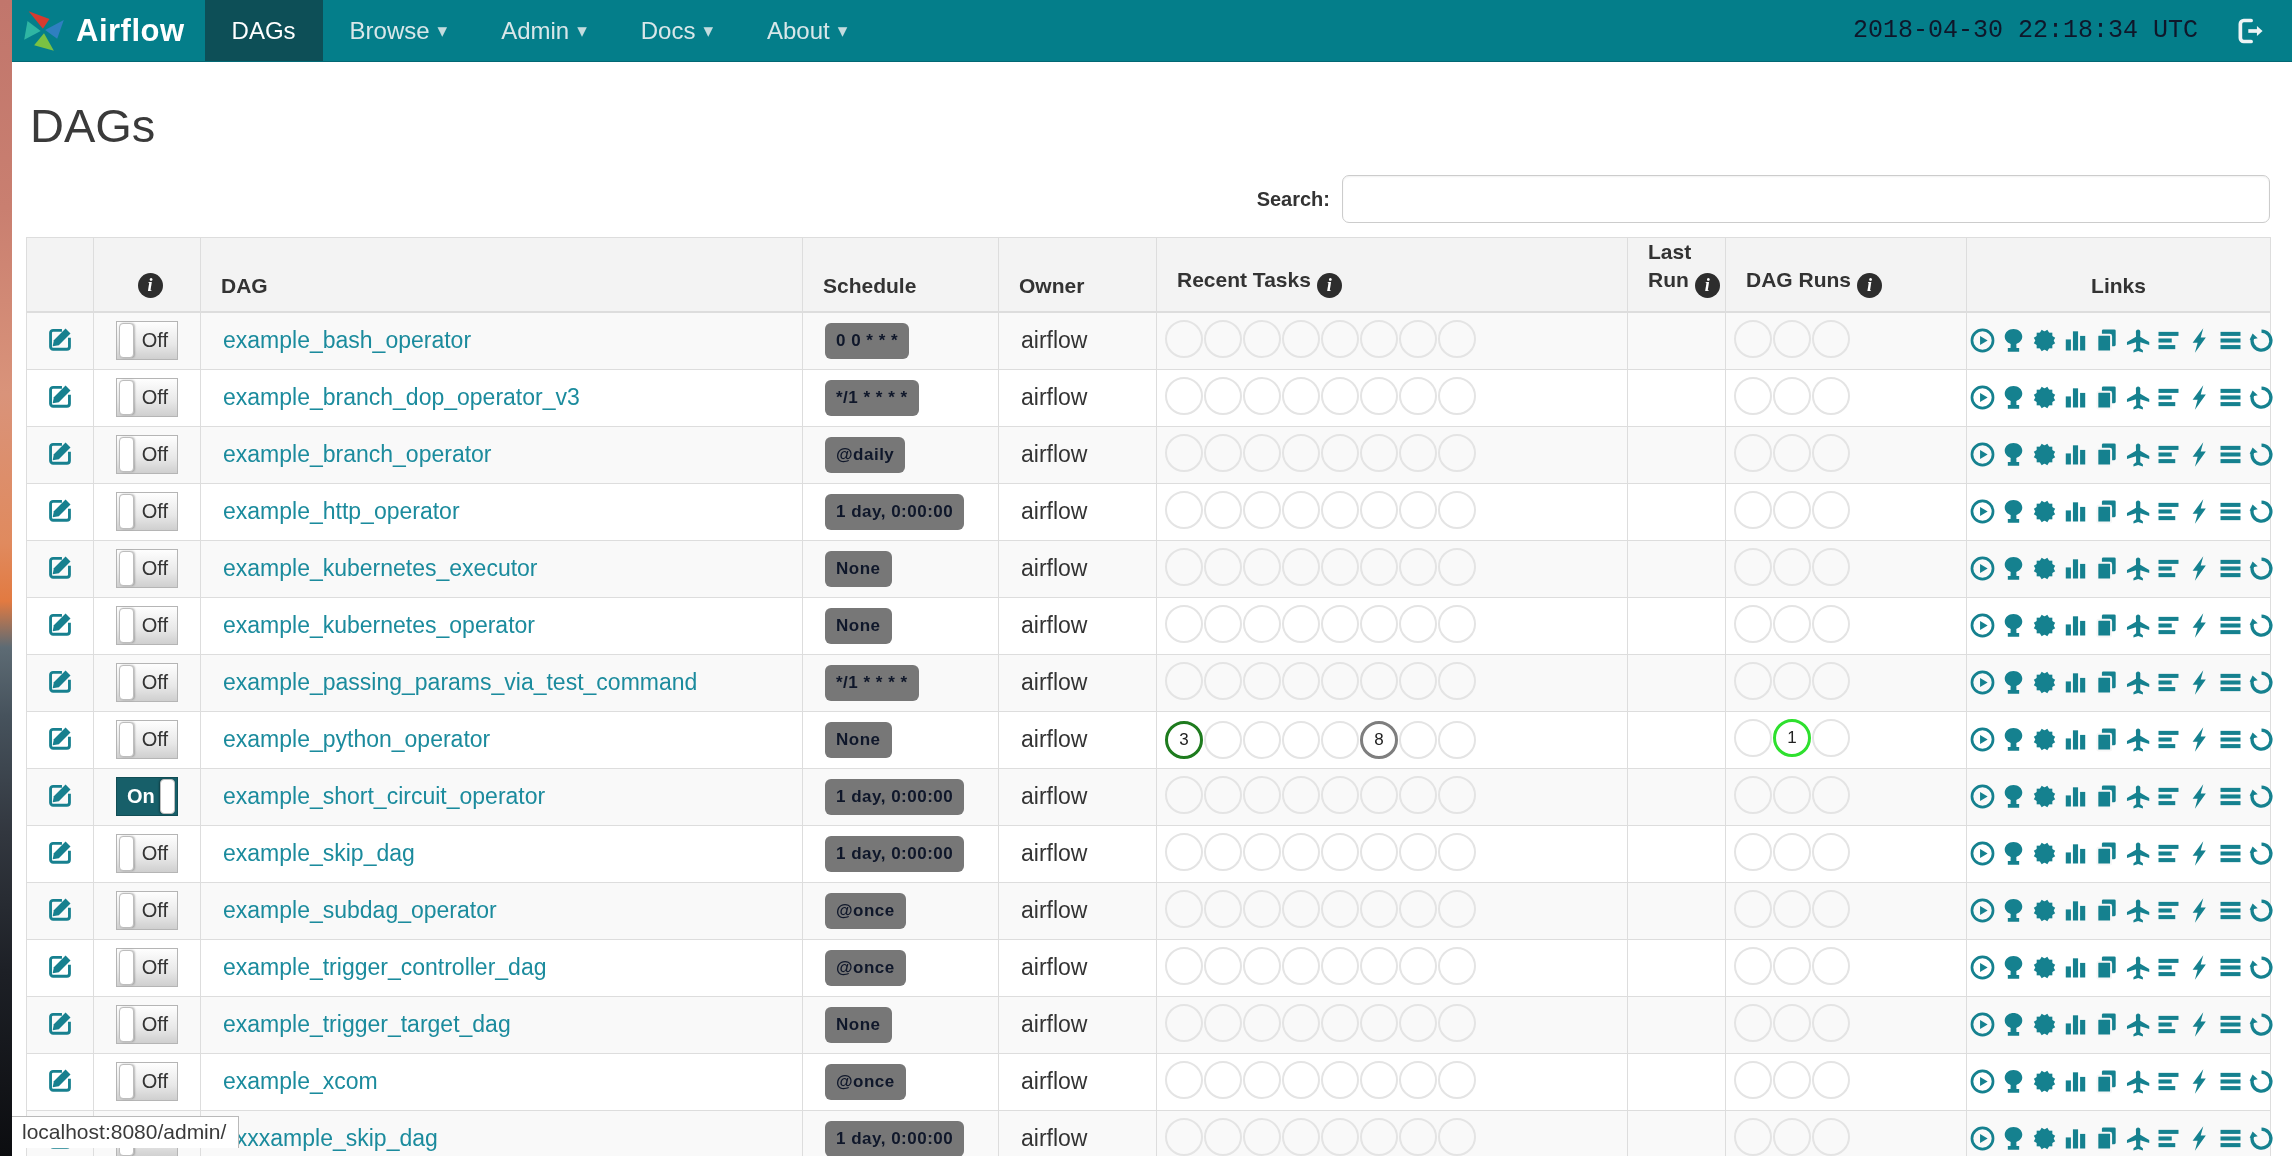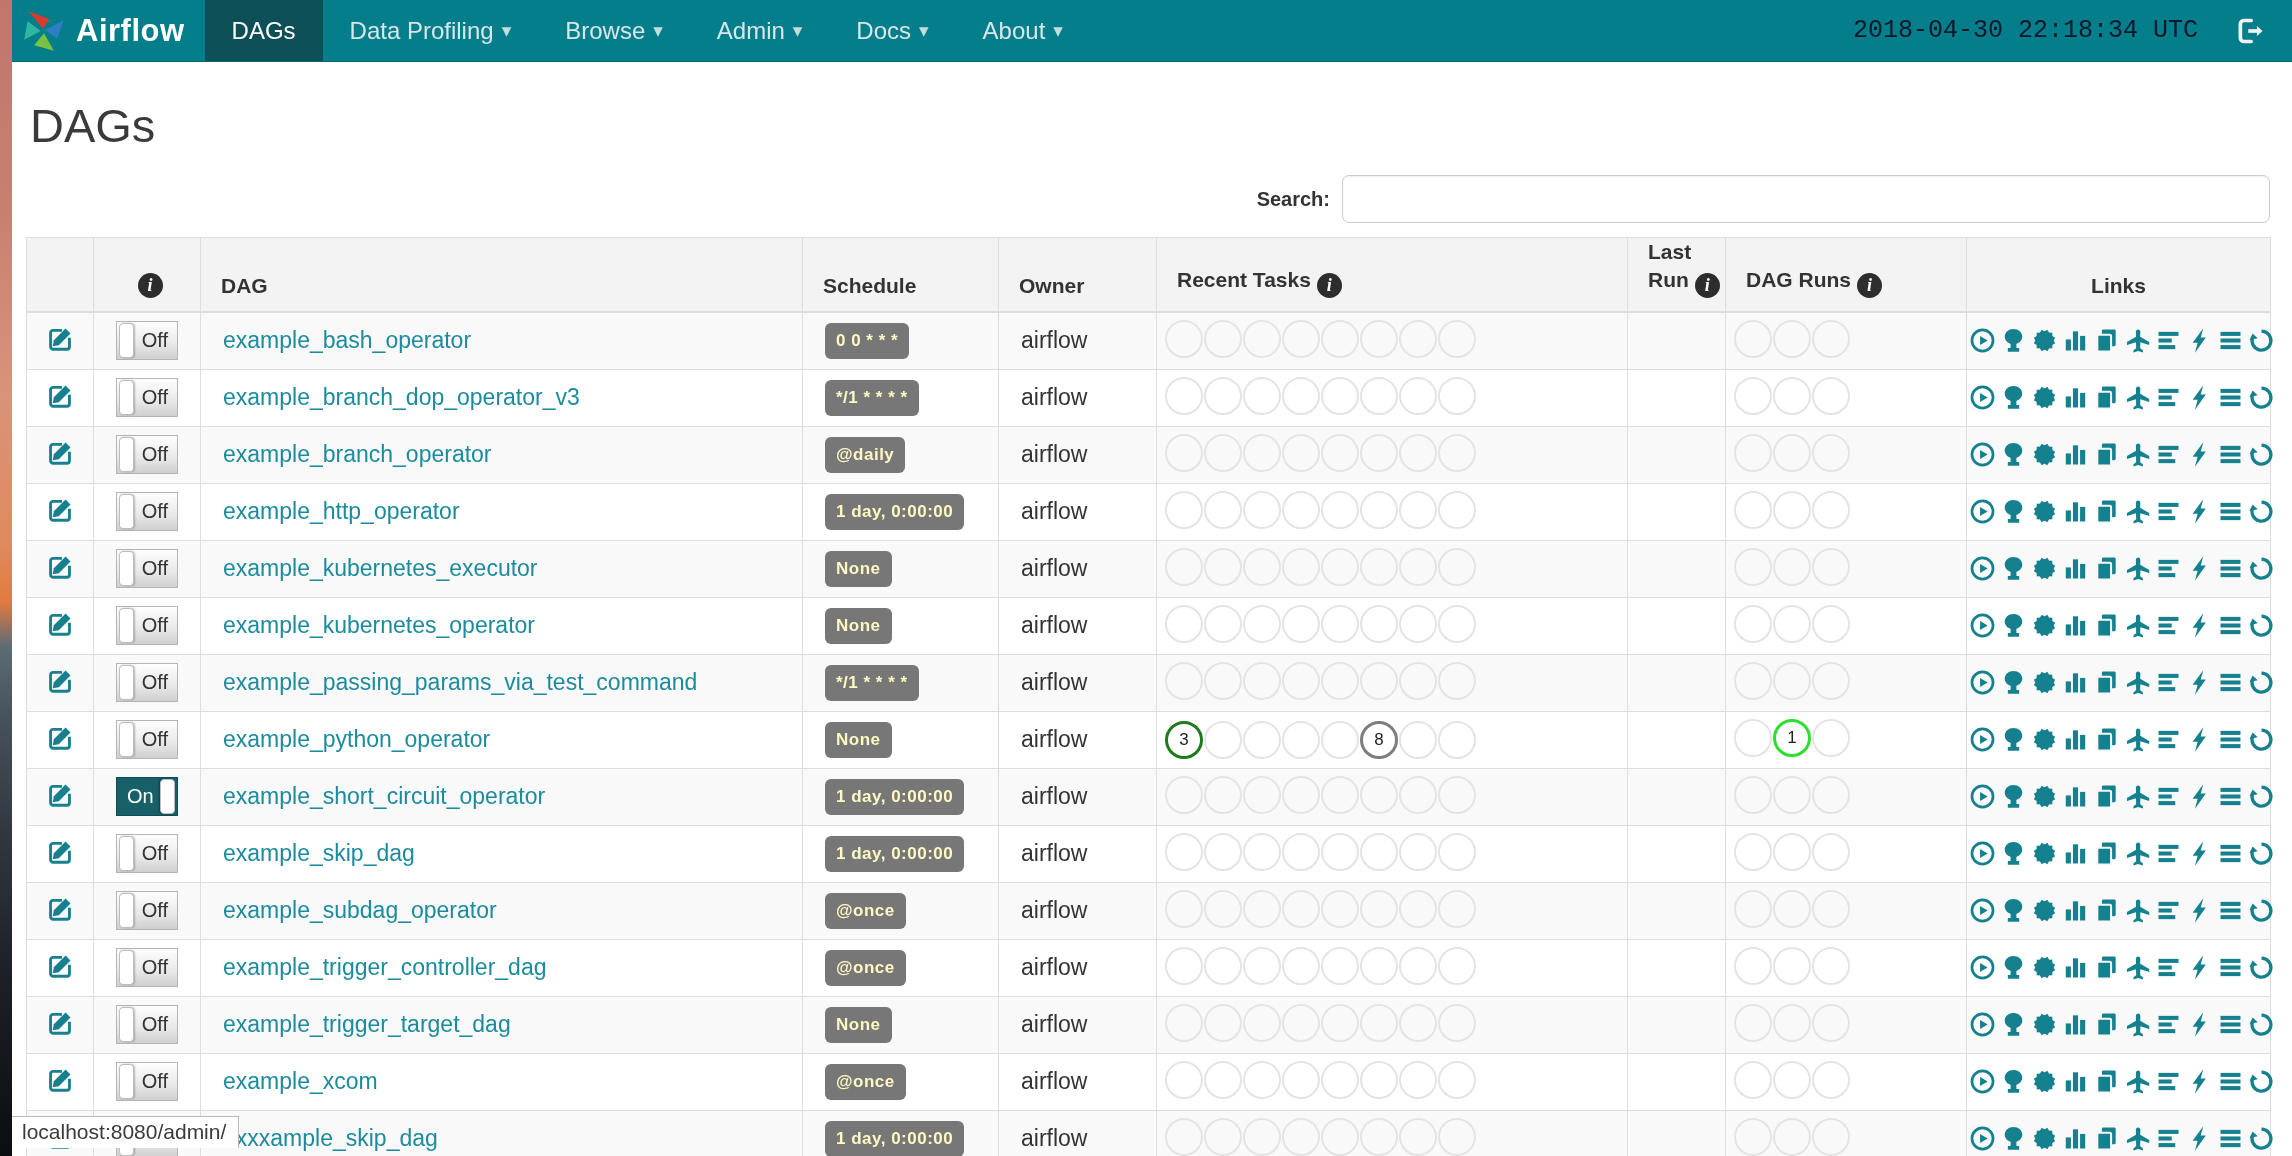--- a/index.html
+++ b/index.html
@@ -63,27 +63,27 @@
   .c-toggle { text-align:center; }
   .toggle { position:relative; display:inline-flex; width:62px; height:39px;
             border:1px solid #b5b5b5; border-radius:0; cursor:pointer;
             align-items:center; justify-content:flex-end;
             background:linear-gradient(180deg,#fefefe 0%,#e8e8e8 60%,#cfcfcf 100%); }
   .toggle .tlabel { font-size:20px; color:#333; margin-right:9px; }
   .toggle .knob { position:absolute; left:2px; top:1px; width:15px; height:35px;
                   background:#fff; border:1px solid #bdbdbd; border-radius:4px;
                   box-shadow:1px 0 2px rgba(0,0,0,.25); }
   .toggle.on { background:#175f69; border-color:#114d55; justify-content:flex-start; }
-  .toggle.on .tlabel { color:#fff; font-weight:normal; margin:0 0 0 10px; }
+  .toggle.on .tlabel { color:#fff; font-weight:bold; margin:0 0 0 10px; }
   .toggle.on .knob { left:auto; right:2px; box-shadow:-1px 0 2px rgba(0,0,0,.35); }
 
   .c-dag { padding-left:22px; }
   .dag-link { font-size:23px; color:#1b8b9d; text-decoration:none; cursor:pointer; }
   .c-sched { padding-left:22px; }
-  .badge { display:inline-block; background:#777; color:#fef9c3; font-size:17px; font-weight:bold;
+  .badge { display:inline-block; background:#777; color:#0f172a; font-size:17px; font-weight:bold;
            padding:8px 11px; border-radius:6px; letter-spacing:.5px; cursor:default; }
   .c-owner { padding-left:22px; font-size:23px; color:#333; }
 
   .circles { display:inline-flex; padding-left:8px; }
   .circle { width:38px; height:38px; border:2px solid #e4e4e4; border-radius:50%;
             margin-right:1px; display:inline-flex; align-items:center; justify-content:center;
             font-size:17px; color:#222; background:transparent; cursor:pointer; }
   .circle.marked { border-width:3px; }
 
   .c-links { text-align:center; white-space:nowrap; }
@@ -171,23 +171,20 @@
         <polygon points="19,18 6,2 25,9" fill="#d63b2f"></polygon>
         <polygon points="21,19 38,10 32,27" fill="#2f7fc0"></polygon>
         <polygon points="20,22 29,38 11,33" fill="#7ac143"></polygon>
         <polygon points="17,20 2,28 5,11" fill="#2fb6a3"></polygon>
       </svg>
       <span class="brand-name">Airflow</span>
     </div>
     <div class="nav-items">
       <div class="nav-item active">
           <span>DAGs</span>
-        </div>
-      <div class="nav-item caret">
-          <span>Data Profiling</span>
         </div>
       <div class="nav-item caret">
           <span>Browse</span>
         </div>
       <div class="nav-item caret">
           <span>Admin</span>
         </div>
       <div class="nav-item caret">
           <span>Docs</span>
         </div>

